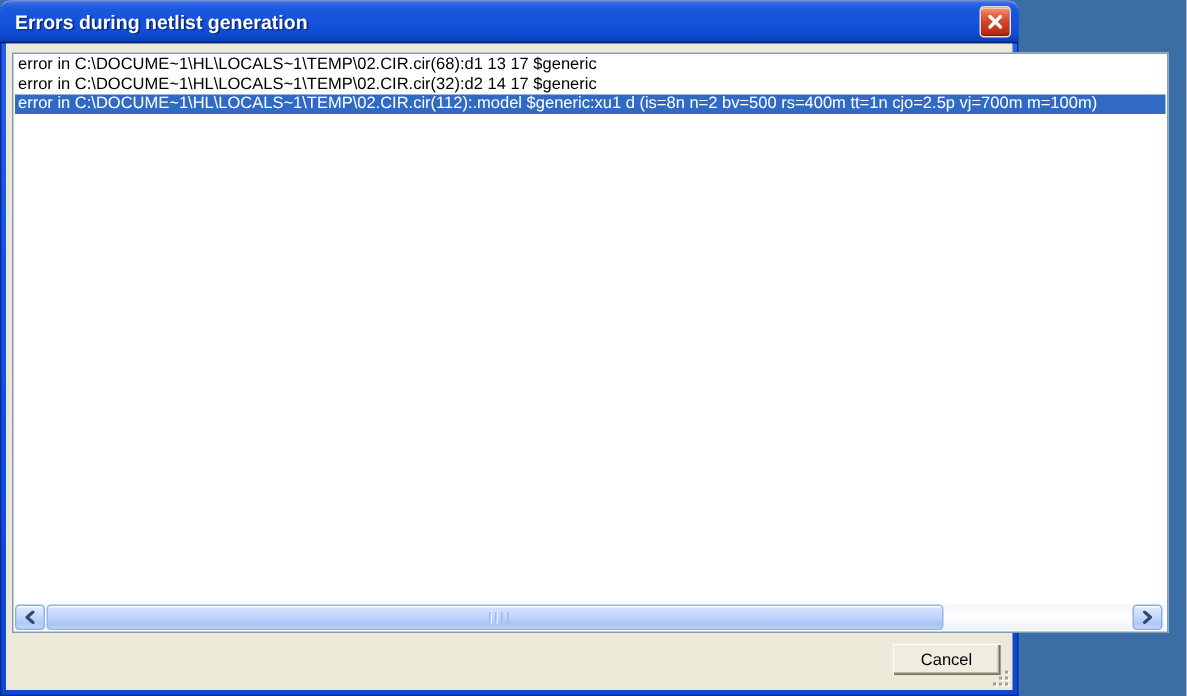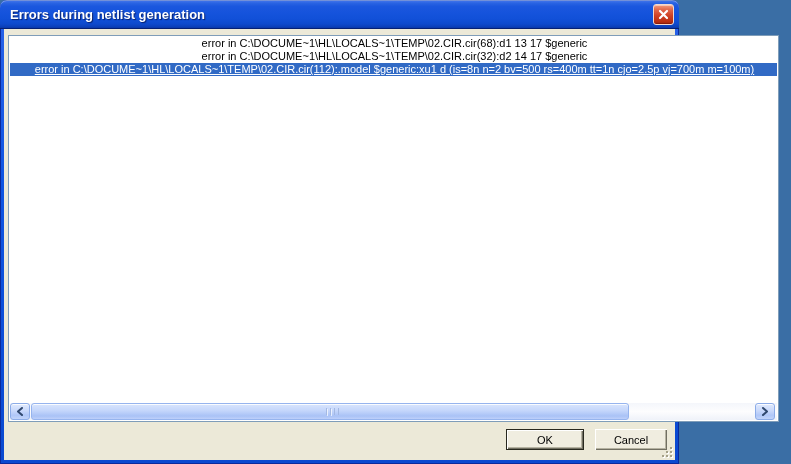--- a/index.html
+++ b/index.html
@@ -52,23 +52,23 @@
     width: 771px; height: 387px;
     background: #FFFFFF;
     border: 1px solid #7F9DB9;
     overflow: hidden;
   }
   .rows { position: absolute; top: 1px; left: 1px; right: 1px; }
   .row {
     height: 13px; line-height: 13px;
     font-size: 11px; color: #000000;
     padding-left: 2px;
-    white-space: pre; overflow: hidden; text-align: center;
+    white-space: pre; overflow: hidden;
   }
-  .row.selected { background: #316AC5; color: #FFFFFF; text-decoration: underline; }
+  .row.selected { background: #316AC5; color: #FFFFFF; }
 
   
   .hscroll {
     position: absolute; left: 1px; right: 1px; bottom: 1px; height: 17px;
     background: linear-gradient(180deg, #F4F6FB 0%, #FDFDFE 50%, #EFF2F9 100%);
   }
   .scroll-btn {
     position: absolute; top: 0; width: 20px; height: 17px;
     border: 1px solid #8CACE8; border-radius: 3px;
     background: linear-gradient(180deg, #E0EAFD 0%, #C9D9FB 45%, #B0C7F8 75%, #C2D4FA 100%);
@@ -161,20 +161,19 @@
         </div>
         <div class="scroll-btn right">
           <svg width="8" height="9" viewBox="0 0 8 9">
             <path d="M2 1 L6 4.5 L2 8" fill="none" stroke="#30486E" stroke-width="2" stroke-linecap="round" stroke-linejoin="round"></path>
           </svg>
         </div>
       </div>
     </div>
 
     <div class="button-row">
-      <button class="btn btn-ok default">OK</button>
       <button class="btn btn-cancel">Cancel</button>
     </div>
 
     <div class="resize-grip"></div>
 
   </div>
 </div>
 
 </body></html>

